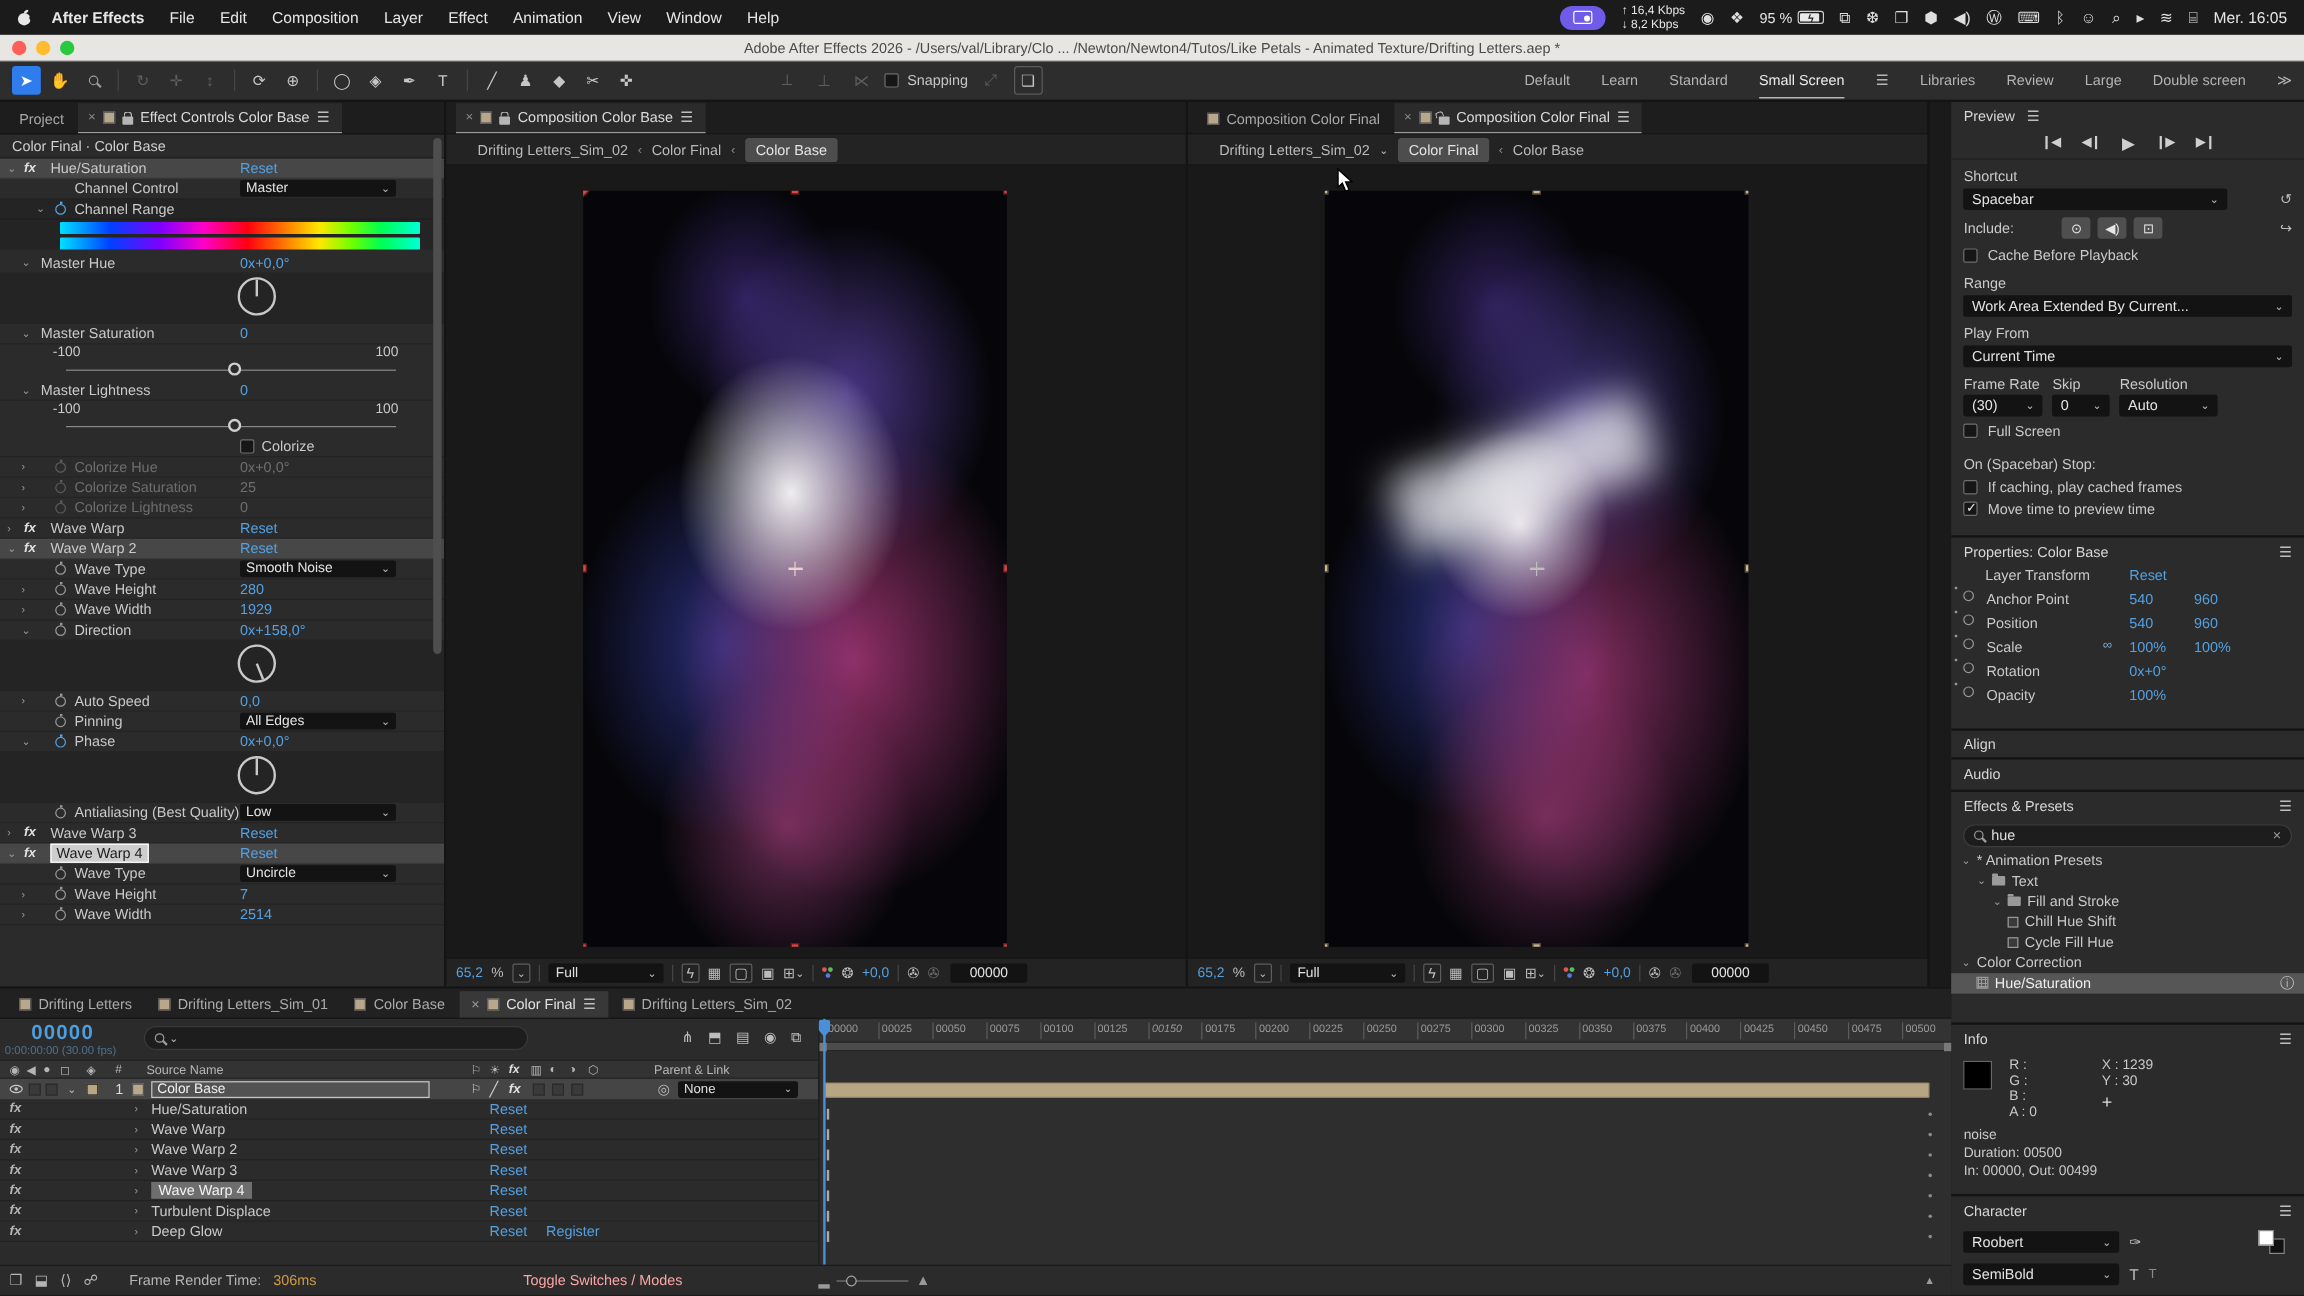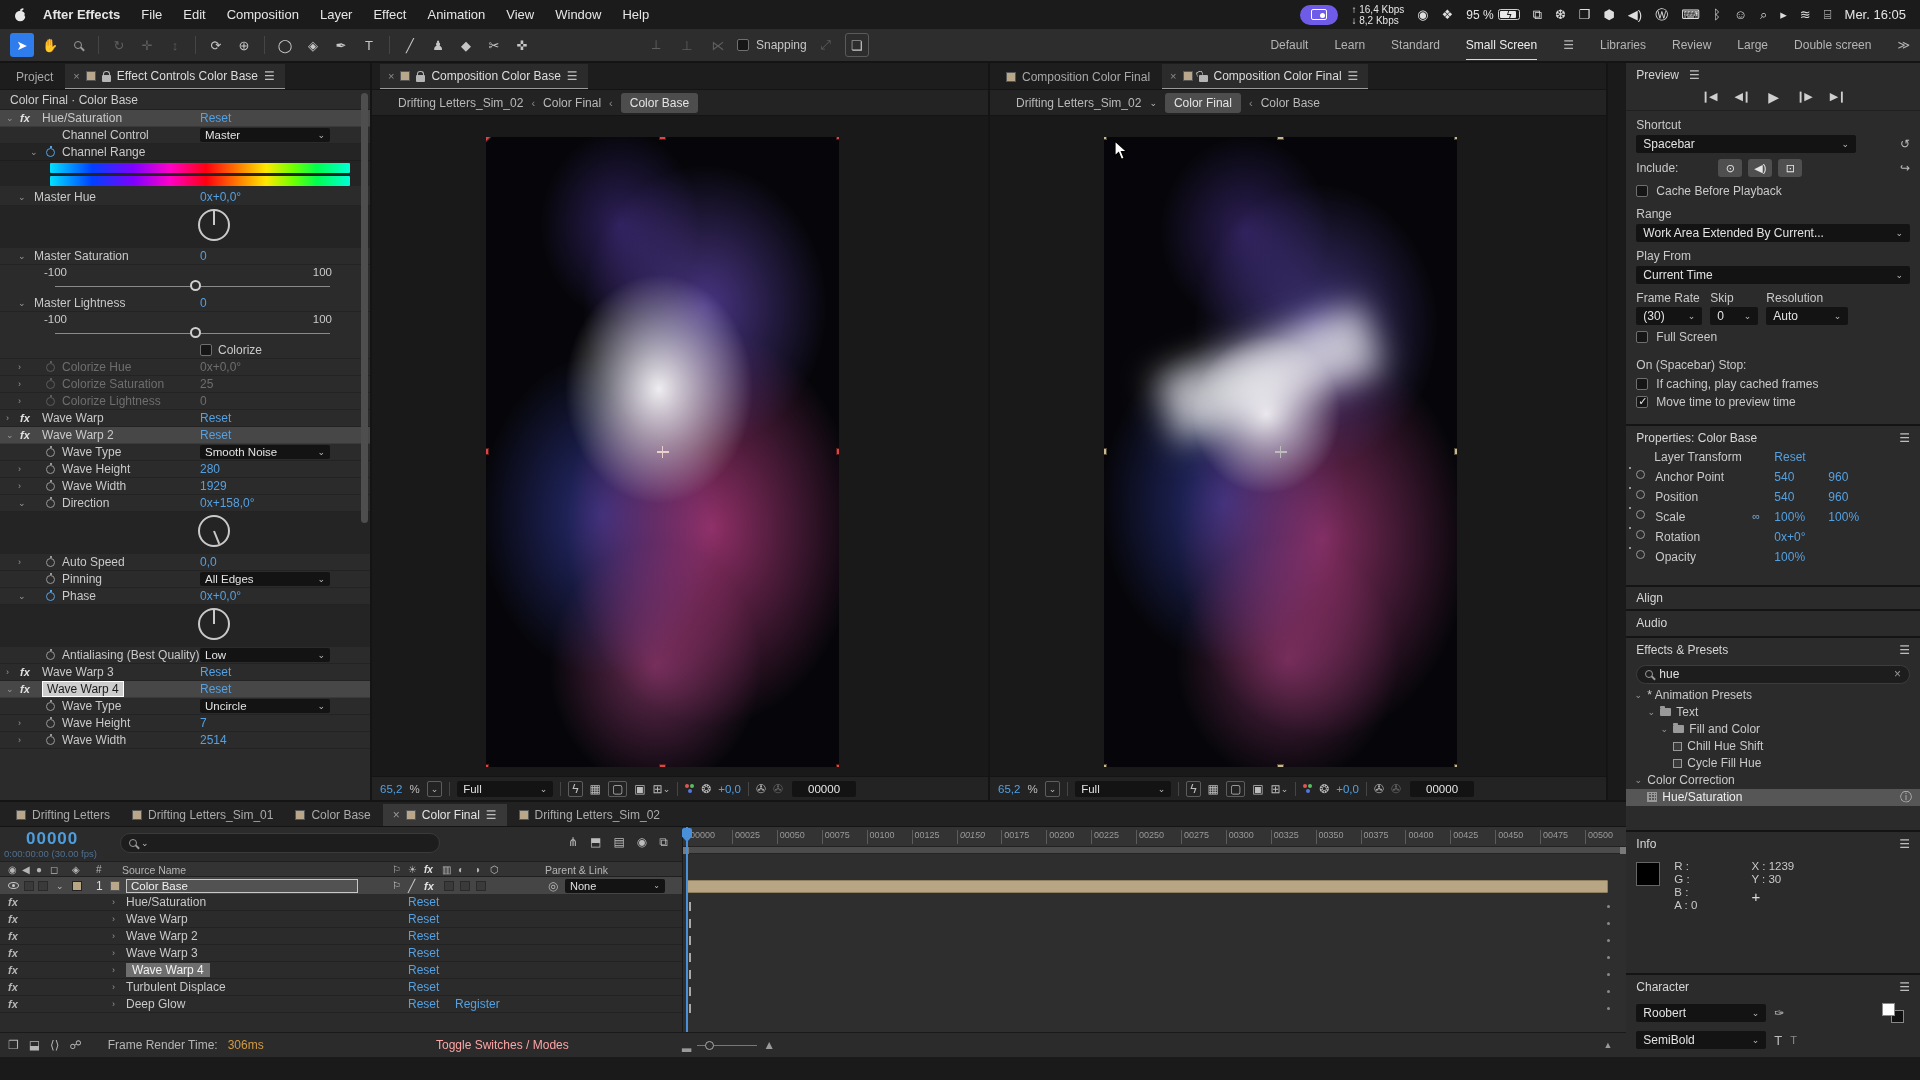--- a/index.html
+++ b/index.html
@@ -300,20 +300,28 @@
           <span class="sticon">☺</span>
           <span class="sticon">⌕</span>
           <span class="sticon">▸</span>
           <span class="sticon">≋</span>
           <span class="sticon">⌸</span>
         </span>
       <span class="clock">Mer. 16:05</span>
     </span>
   </div>
 
+  <div class="titlebar">
+    <span class="tb-title">Adobe After Effects 2026 - /Users/val/Library/Clo ... /Newton/Newton4/Tutos/Like Petals - Animated Texture/Drifting Letters.aep *</span>
+    <span class="lights">
+      <i class="r"></i>
+      <i class="y"></i>
+      <i class="g"></i>
+    </span>
+  </div>
 
   <div class="toolbar">
     <span class="tools" id="tools">
         <span class="tool active">➤</span>
         <span class="tool">✋</span>
         <span class="tool">
           <span class="mag"></span>
         </span>
         <span class="tsep"></span>
         <span class="tool dimmed">↻</span>
@@ -1041,21 +1049,21 @@
               <span>* Animation Presets</span>
             </div>
             <div class="treerow" style="padding-left: 21px;">
               <span class="tchev">⌄</span>
               <span class="folderic"></span>
               <span>Text</span>
             </div>
             <div class="treerow" style="padding-left: 34px;">
               <span class="tchev">⌄</span>
               <span class="folderic"></span>
-              <span>Fill and Color</span>
+              <span>Fill and Stroke</span>
             </div>
             <div class="treerow" style="padding-left: 47px;">
               <span class="presetic"></span>
               <span>Chill Hue Shift</span>
             </div>
             <div class="treerow" style="padding-left: 47px;">
               <span class="presetic"></span>
               <span>Cycle Fill Hue</span>
             </div>
             <div class="treerow" style="padding-left: 8px;">
@@ -1082,20 +1090,25 @@
             <span>G :</span>
             <span>B :</span>
             <span>A : 0</span>
           </span>
           <span class="info-col" style="margin-left:40px">
             <span>X : 1239</span>
             <span>Y : 30</span>
             <span style="font-size:15px;color:#ddd;margin-top:2px">+</span>
           </span>
         </div>
+        <div class="info-lines">
+          <div>noise</div>
+          <div>Duration: 00500</div>
+          <div>In: 00000, Out: 00499</div>
+        </div>
       </div>
 
       <div class="rp-sec" style="flex:1;border-bottom:none">
         <div class="rp-head">
             <span>Character</span>
             <span class="hamb right">☰</span>
           </div>
         <div class="char-row">
           <div class="rp-dd inlinew char-dd">
               <span>Roobert</span>

